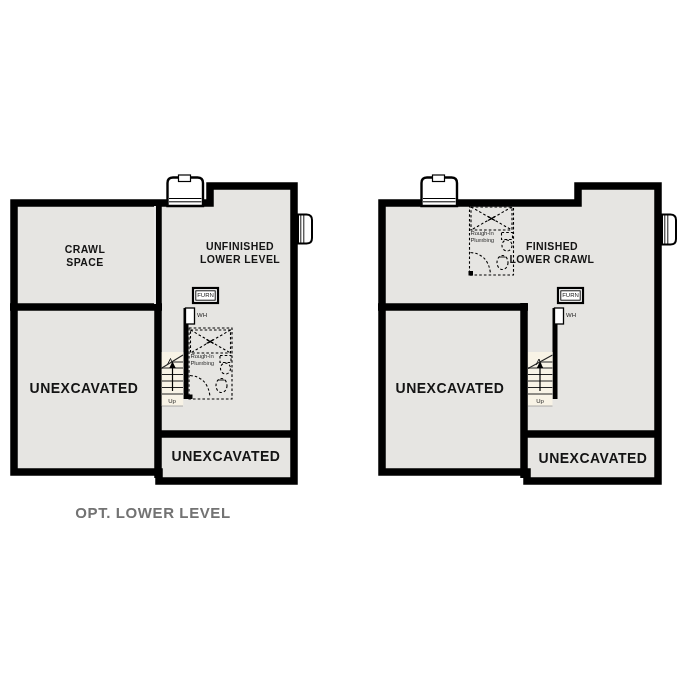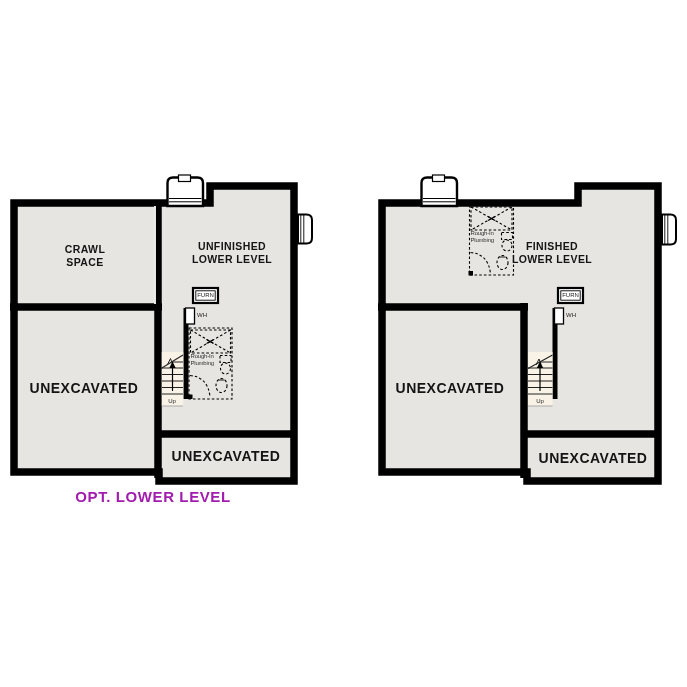--- a/index.html
+++ b/index.html
@@ -6,21 +6,21 @@
   .canvas{position:relative;width:687px;height:687px;background:#ffffff;overflow:hidden;
           font-family:"Liberation Sans", sans-serif;text-decoration:underline;}
   svg{position:absolute;left:0;top:0;}
   .lbl{position:absolute;color:#141414;text-align:center;white-space:pre-line;
        font-family:"Liberation Sans", sans-serif;}
   .room{font-weight:bold;font-size:10.5px;line-height:13px;letter-spacing:.4px;}
   .room-sm{font-weight:bold;font-size:14px;line-height:10px;letter-spacing:.5px;}
   .fix{font-size:6px;line-height:7px;color:#222;}
   .fix-c{font-size:6px;line-height:7px;color:#222;text-align:center;}
   .plumb{font-size:6px;line-height:7px;color:#333;text-align:left;letter-spacing:-.2px;}
-  .caption{font-weight:bold;font-size:15px;line-height:18px;letter-spacing:.6px;color:#a21caf;}
+  .caption{font-weight:bold;font-size:15px;line-height:18px;letter-spacing:.6px;color:#737373;margin-top:16px;}
 </style>
 </head>
 <body>
 
 <div class="canvas">
 
 <svg width="687" height="687" viewBox="0 0 687 687">
 
   <g>
 
@@ -133,33 +133,33 @@
     </g>
     <g>
       <path d="M662,214.5 L670.5,214.5 Q676,214.5 676,220 L676,239 Q676,244.5 670.5,244.5 L662,244.5 Z" fill="#ffffff" stroke="#000000" stroke-width="2"></path>
       <path d="M664.8,214.5 V244.5 M667.8,214.5 V244.5" stroke="#000000" stroke-width="0.9"></path>
     </g>
   </g>
 </svg>
 
 <div class="lbl room" style="left:25px;  top:243px; width:120px;">CRAWL
 SPACE</div>
-<div class="lbl room" style="left:172px; top:240px; width:120px;">UNFINISHED
+<div class="lbl room" style="left:180px; top:240px; width:120px;">UNFINISHED
 LOWER LEVEL</div>
 <div class="lbl room-sm" style="left:24px;  top:383px; width:120px;">UNEXCAVATED</div>
 <div class="lbl room-sm" style="left:166px; top:451px; width:120px;">UNEXCAVATED</div>
 <div class="lbl fix-c" style="left:193px; top:292px; width:25px;">FURN</div>
 <div class="lbl fix" style="left:197px; top:312px;">WH</div>
 <div class="lbl fix-c" style="left:158px; top:398px; width:28px;">Up</div>
 <div class="lbl plumb" style="left:190.5px; top:353px;">Rough-In
 Plumbing</div>
 <div class="lbl caption" style="left:33px;  top:488px; width:240px;">OPT. LOWER LEVEL</div>
 
 <div class="lbl room" style="left:492px; top:240px; width:120px;">FINISHED
-LOWER LEVEL</div>
+LOWER CRAWL</div>
 <div class="lbl room-sm" style="left:390px; top:383px; width:120px;">UNEXCAVATED</div>
 <div class="lbl room-sm" style="left:533px; top:453px; width:120px;">UNEXCAVATED</div>
 <div class="lbl fix-c" style="left:558px; top:292px; width:25px;">FURN</div>
 <div class="lbl fix" style="left:566px; top:312px;">WH</div>
 <div class="lbl fix-c" style="left:526px; top:398px; width:28px;">Up</div>
 <div class="lbl plumb" style="left:470.5px; top:230px;">Rough-In
 Plumbing</div>
 
 </div>
 

